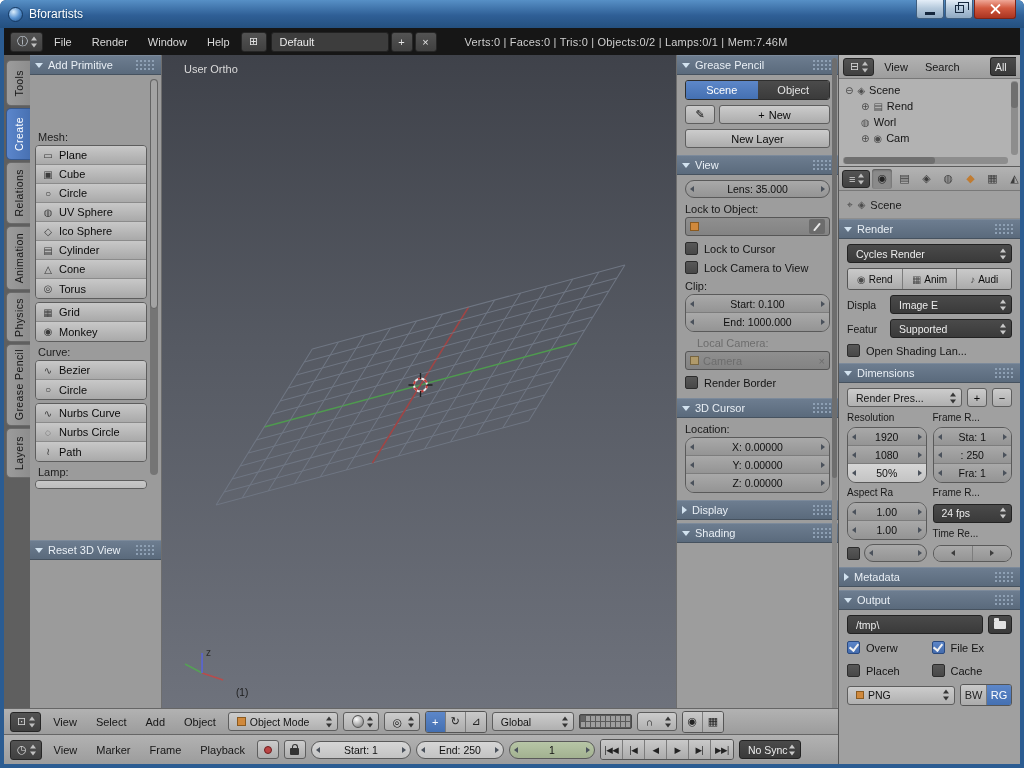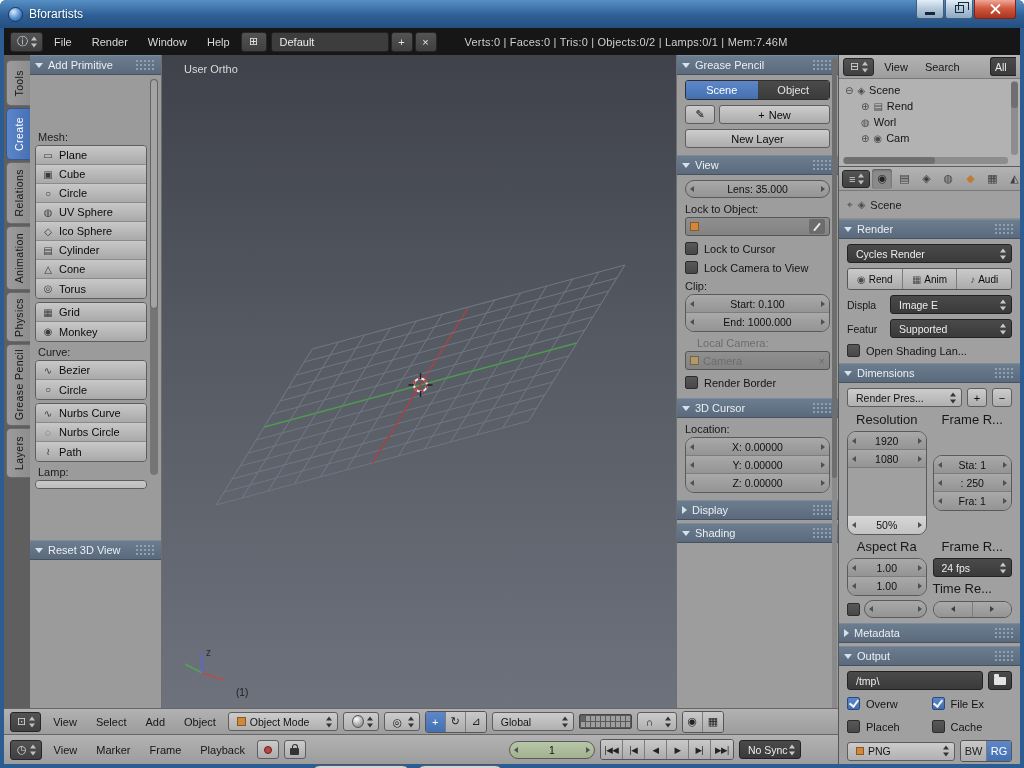--- a/index.html
+++ b/index.html
@@ -81,40 +81,40 @@
   
   .btn { display:flex; align-items:center; justify-content:center; gap:4px; background:linear-gradient(#cccccc,#acacac);
     border:1px solid #5e5e5e; border-radius:3px; color:#0a0a0a; height:19px; padding:0 6px; position:relative; }
   .slider { position:relative; height:18px; border:1px solid #5a5a5a; border-radius:9px;
     background:linear-gradient(#a9a9a9,#949494); color:#101010; display:flex; align-items:center; justify-content:center;
     font-size:10.5px; overflow:hidden; white-space:nowrap; }
   .slider::before { content:""; position:absolute; left:4px; top:50%; transform:translateY(-50%);
     border-top:3px solid transparent; border-bottom:3px solid transparent; border-right:4px solid #4a515b; }
   .slider::after { content:""; position:absolute; right:4px; top:50%; transform:translateY(-50%);
     border-top:3px solid transparent; border-bottom:3px solid transparent; border-left:4px solid #4a515b; }
-  .slider.lite { background:linear-gradient(#d6d6d6,#c3c3c3);margin-top:48px; }
+  .slider.lite { background:linear-gradient(#d6d6d6,#c3c3c3); }
   .stack { border:1px solid #5a5a5a; border-radius:9px; overflow:hidden; }
   .stack .slider { border:none; border-radius:0; border-bottom:1px solid #7d7d7d; }
   .stack .slider:last-child { border-bottom:none; }
   .dd { position:relative; height:19px; background:linear-gradient(#4a4a4a,#3a3a3a); border:1px solid #222;
     border-radius:3px; color:#ececec; display:flex; align-items:center; gap:4px; padding:0 14px 0 8px;
     font-size:10.5px; white-space:nowrap; overflow:hidden; }
   .dd-light { background:linear-gradient(#cccccc,#b0b0b0); color:#131313; border:1px solid #5e5e5e; }
   .dda { position:absolute; right:4px; top:50%; transform:translateY(-50%); width:8px; height:11px; }
   .dda::before { content:""; position:absolute; top:0; left:1px; border-left:3px solid transparent;
     border-right:3px solid transparent; border-bottom:4px solid currentColor; opacity:.8; }
   .dda::after { content:""; position:absolute; bottom:0; left:1px; border-left:3px solid transparent;
     border-right:3px solid transparent; border-top:4px solid currentColor; opacity:.8; }
   .chk-row { display:flex; align-items:center; gap:6px; margin:6px 8px; color:#141414; }
   .chk { width:13px; height:13px; flex:none; background:linear-gradient(#585858,#474747); border:1px solid #2c2c2c; border-radius:2px; }
   .chk.on { background:linear-gradient(#5d86c8,#446cae); border-color:#2a4a80; }
   .chk.on::after { content:""; display:block; width:4px; height:7px; border-right:2px solid #f2f2f2;
     border-bottom:2px solid #f2f2f2; transform:rotate(38deg); margin:0 auto; }
   .flat-label { margin:5px 8px 2px; color:#181818; }
-  .dim-label { font-size:13px; color:#181818; overflow:hidden; white-space:nowrap;text-align:center; }
+  .dim-label { font-size:10px; color:#181818; overflow:hidden; white-space:nowrap; }
   .muted { color:#6d6d6d; }
 
   
   .npanel { width:162px; background:#9d9d9d; border-left:1px solid #6e6e6e; position:relative; overflow:hidden; }
   .np-body { padding:5px 8px 7px; }
   .seg { display:flex; border:1px solid #2e2e2e; border-radius:3px; overflow:hidden; height:20px; }
   .seg > div { flex:1; display:flex; align-items:center; justify-content:center; }
   .seg .on { background:linear-gradient(#5d87c9,#4470b2); color:#fff; }
   .seg .off { background:linear-gradient(#4b4b4b,#3b3b3b); color:#e4e4e4; }
   .row { display:flex; gap:4px; align-items:center; }

